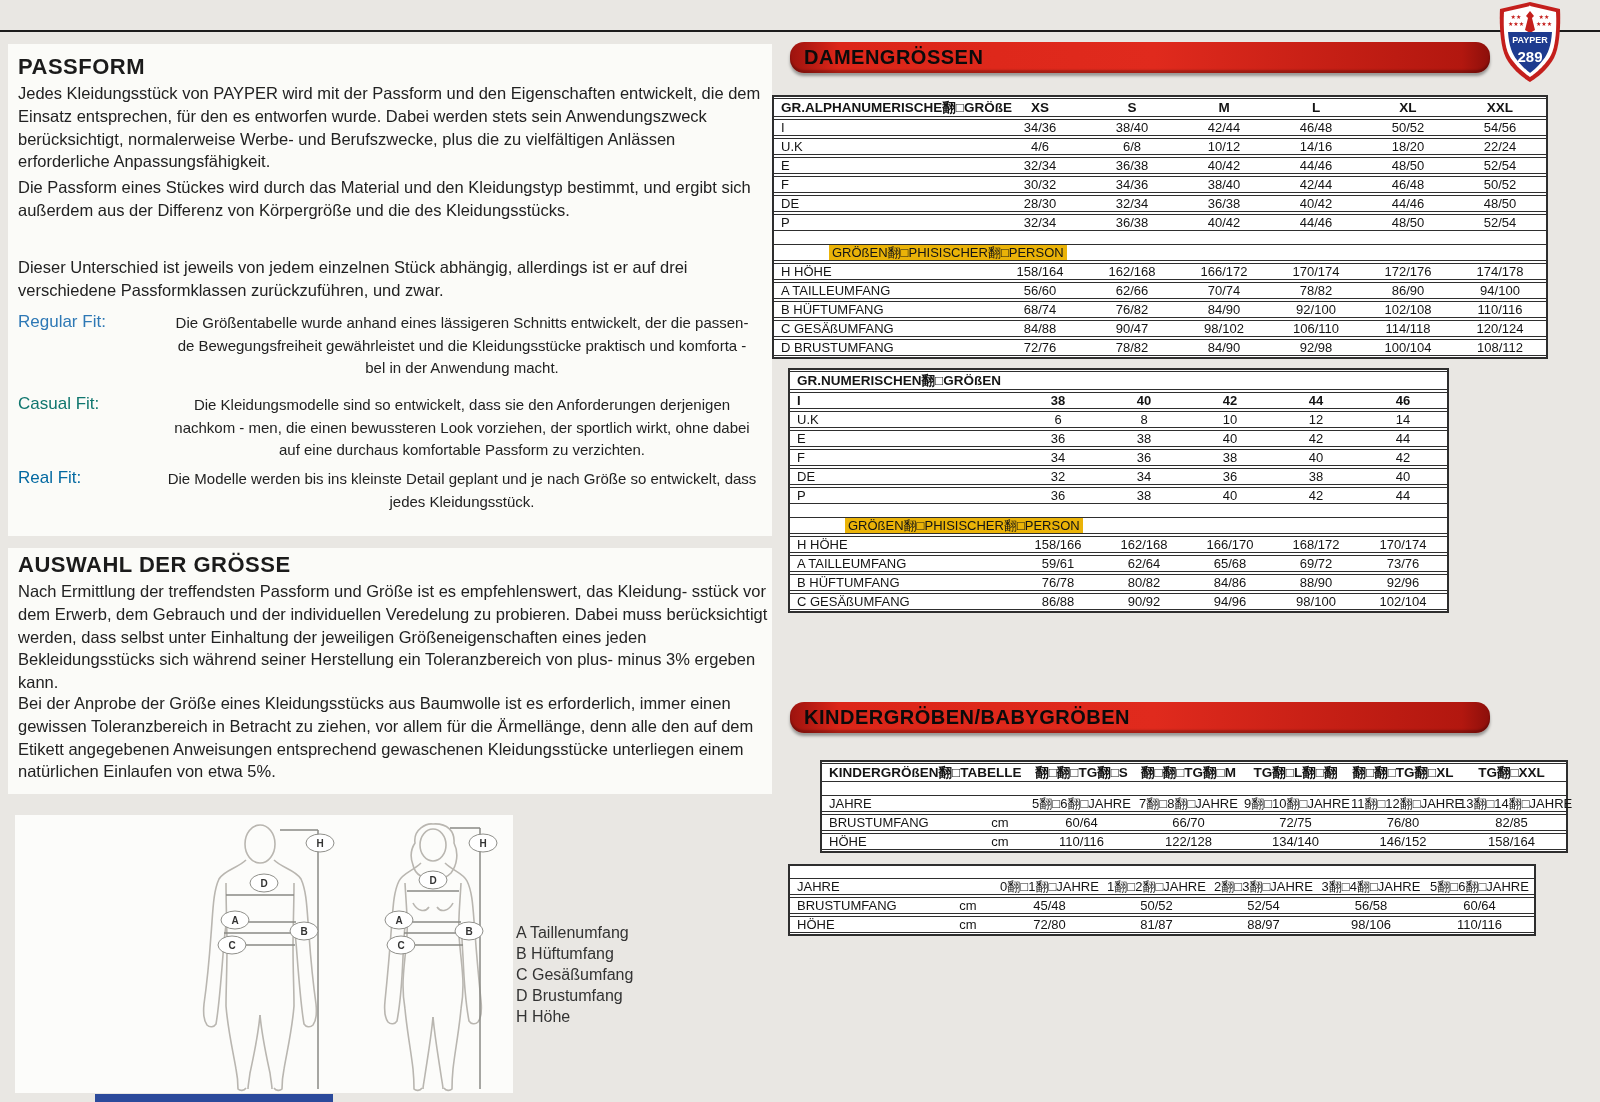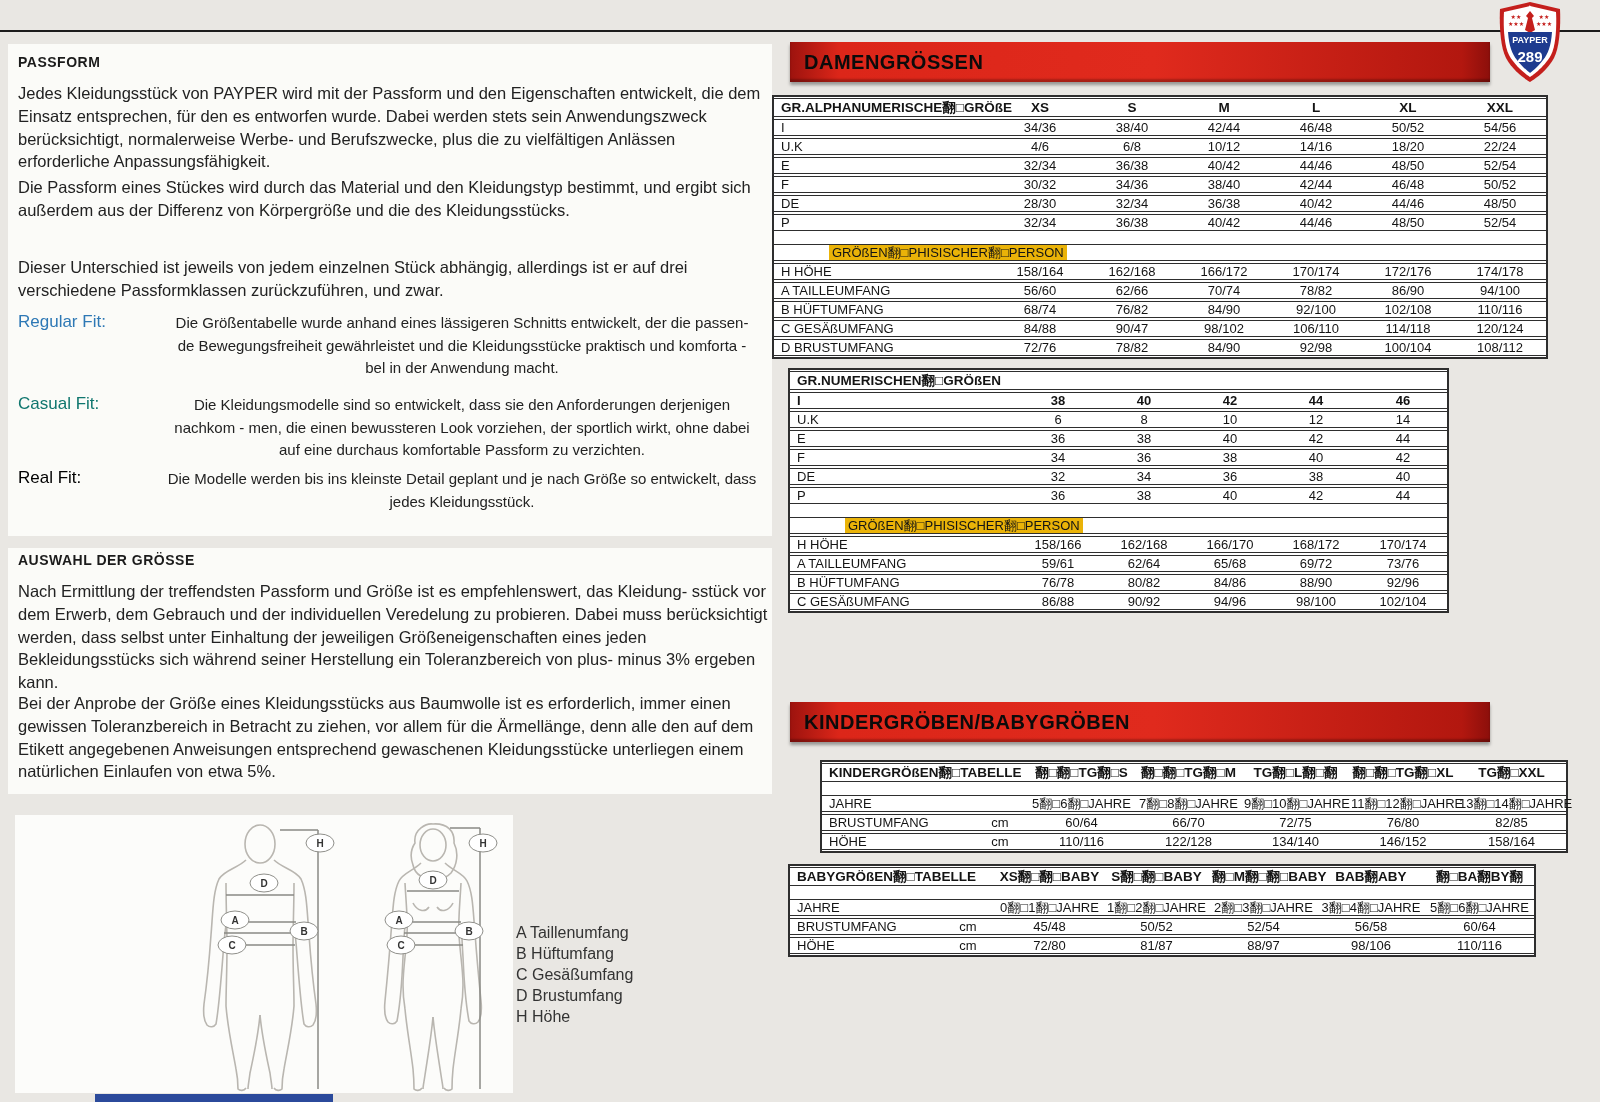--- a/index.html
+++ b/index.html
@@ -1,27 +1,27 @@
 <!DOCTYPE html>
 <html><head>
 <meta charset="utf-8">
 <style>
   html,body{margin:0;padding:0;}
   body{font-family:"Liberation Sans", sans-serif; background:#d8d6d2;}
   #page{position:relative;width:1600px;height:1102px;background:#e9e7e3;overflow:hidden;}
   .topline{position:absolute;left:0;top:30px;width:1600px;height:2px;background:#1c1c1c;}
   .white-block{position:absolute;background:#fbfbf8;}
-  .h1{position:absolute;font-size:14px;font-weight:bold;color:#1b1b1b;letter-spacing:.5px;}
+  .h1{position:absolute;font-size:22px;font-weight:bold;color:#1b1b1b;letter-spacing:.5px;}
   .para{position:absolute;font-size:16.5px;line-height:1.38;color:#222;}
   .fit-row{position:absolute;left:18px;width:740px;display:flex;}
   .fit-label{width:148px;font-size:17px;flex:0 0 148px;}
   .fit-text{font-size:15px;line-height:1.5;color:#222;width:592px;text-align:center;}
-  .banner{position:absolute;height:40px;background:linear-gradient(90deg,#9d130e 0%,#dc2619 7%,#e02a1d 52%,#b2170f 96%,#8c0f0b 100%);
+  .banner{position:absolute;height:31px;background:linear-gradient(90deg,#9d130e 0%,#dc2619 7%,#e02a1d 52%,#b2170f 96%,#8c0f0b 100%);
           box-shadow:0 3px 3px rgba(0,0,0,.35), inset 0 -3px 2px rgba(0,0,0,.25);
-          display:flex;align-items:center;}
+          display:flex;align-items:center;border-radius:14px;}
   .banner span{font-size:20px;font-weight:bold;color:#0b0b0b;padding-left:14px;letter-spacing:.5px;}
   .tbl{position:absolute;border:2px solid #2e2e2e;background:#ffffff;}
   .tbl table{border-collapse:separate;border-spacing:0 2px;width:100%;table-layout:fixed;margin:-1px 0;}
   .tbl td{border-top:1px solid #2e2e2e;border-bottom:1px solid #2e2e2e;background:#fff;color:#141414;
           font-size:13px;height:15px;line-height:15px;padding:0 2px;text-align:center;white-space:nowrap;overflow:visible;}
   .tbl td:first-child{text-align:left;padding-left:7px;}
   .tbl tr.r-header td{font-weight:bold;font-size:13.5px;height:17px;line-height:17px;}
   .tbl tr.r-bold td{font-weight:bold;}
   .tbl tr.r-spacer td{border:0;height:9px;}
   .tbl tr.r-subheader td{text-align:left;padding-left:55px;}
@@ -48,21 +48,21 @@
 
   <div class="fit-row" style="top:312px;">
     <div class="fit-label" style="color: rgb(46, 120, 181);">Regular Fit:</div>
     <div class="fit-text">Die Größentabelle wurde anhand eines lässigeren Schnitts entwickelt, der die passen- de Bewegungsfreiheit gewährleistet und die Kleidungsstücke praktisch und komforta - bel in der Anwendung macht.</div>
   </div>
   <div class="fit-row" style="top:394px;">
     <div class="fit-label" style="color: #0f766e;">Casual Fit:</div>
     <div class="fit-text">Die Kleidungsmodelle sind so entwickelt, dass sie den Anforderungen derjenigen nachkom - men, die einen bewussteren Look vorziehen, der sportlich wirkt, ohne dabei auf eine durchaus komfortable Passform zu verzichten.</div>
   </div>
   <div class="fit-row" style="top:468px;">
-    <div class="fit-label" style="color: #000000;">Real Fit:</div>
+    <div class="fit-label" style="color: #0369a1;">Real Fit:</div>
     <div class="fit-text">Die Modelle werden bis ins kleinste Detail geplant und je nach Größe so entwickelt, dass jedes Kleidungsstück.</div>
   </div>
 
   <div class="h1" style="left:18px;top:552px;">AUSWAHL DER GRÖSSE</div>
   <div class="para" style="left:18px;top:580px;width:752px;">Nach Ermittlung der treffendsten Passform und Größe ist es empfehlenswert, das Kleidung- sstück vor dem Erwerb, dem Gebrauch und der individuellen Veredelung zu probieren. Dabei muss berücksichtigt werden, dass selbst unter Einhaltung der jeweiligen Größeneigenschaften eines jeden Bekleidungsstücks sich während seiner Herstellung ein Toleranzbereich von plus- minus 3% ergeben kann.</div>
   <div class="para" style="left:18px;top:692px;width:752px;">Bei der Anprobe der Größe eines Kleidungsstücks aus Baumwolle ist es erforderlich, immer einen gewissen Toleranzbereich in Betracht zu ziehen, vor allem für die Ärmellänge, denn alle den auf dem Etikett angegebenen Anweisungen entsprechend gewaschenen Kleidungsstücke unterliegen einem natürlichen Einlaufen von etwa 5%.</div>
 
   <div class="figpanel" style="left:15px;top:815px;width:498px;height:278px;"></div>
 
   <svg style="position:absolute;left:180px;top:823px;" width="170" height="270" viewBox="0 0 170 270">
@@ -461,29 +461,20 @@
         <colgroup>
           <col style="width: 150px;">
           <col style="width: 56px;">
           <col style="width: 107px;">
           <col style="width: 107px;">
           <col style="width: 107px;">
           <col style="width: 108px;">
           <col style="width: 109px;">
         </colgroup>
         <tbody>
-          <tr class="r-header">
-            <td>BABYGRÖßEN翻□TABELLE</td>
-            <td></td>
-            <td>XS翻□翻□BABY</td>
-            <td>S翻□翻□BABY</td>
-            <td>翻□M翻□翻□BABY</td>
-            <td>BAB翻ABY</td>
-            <td>翻□BA翻BY翻</td>
-          </tr>
           <tr class="r-spacer">
             <td colspan="7"></td>
           </tr>
           <tr class="r-data">
             <td>JAHRE</td>
             <td></td>
             <td>0翻□1翻□JAHRE</td>
             <td>1翻□2翻□JAHRE</td>
             <td>2翻□3翻□JAHRE</td>
             <td>3翻□4翻□JAHRE</td>

